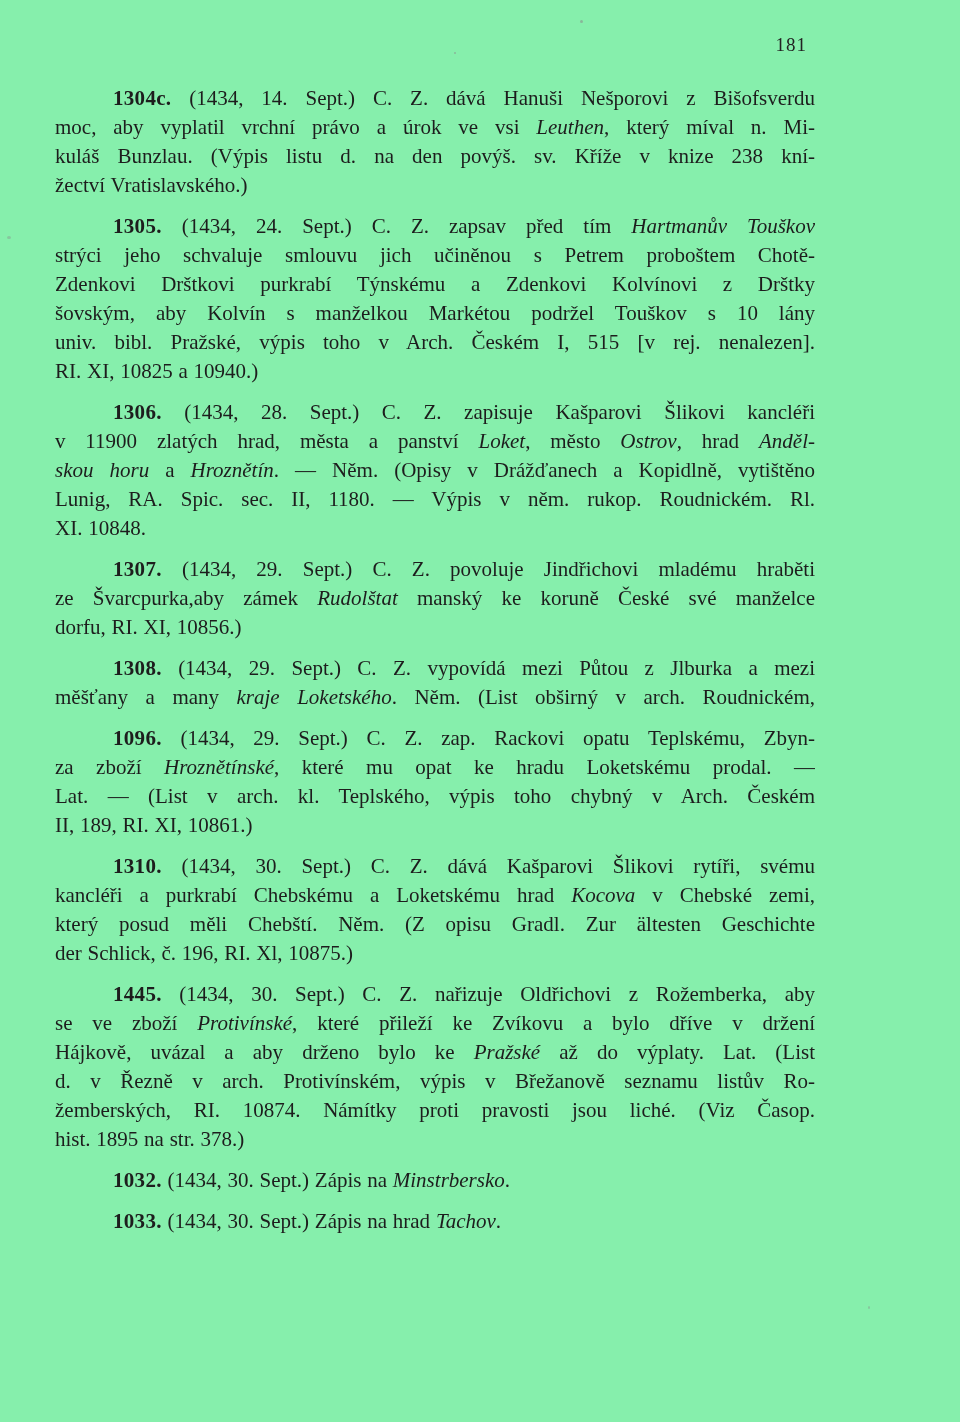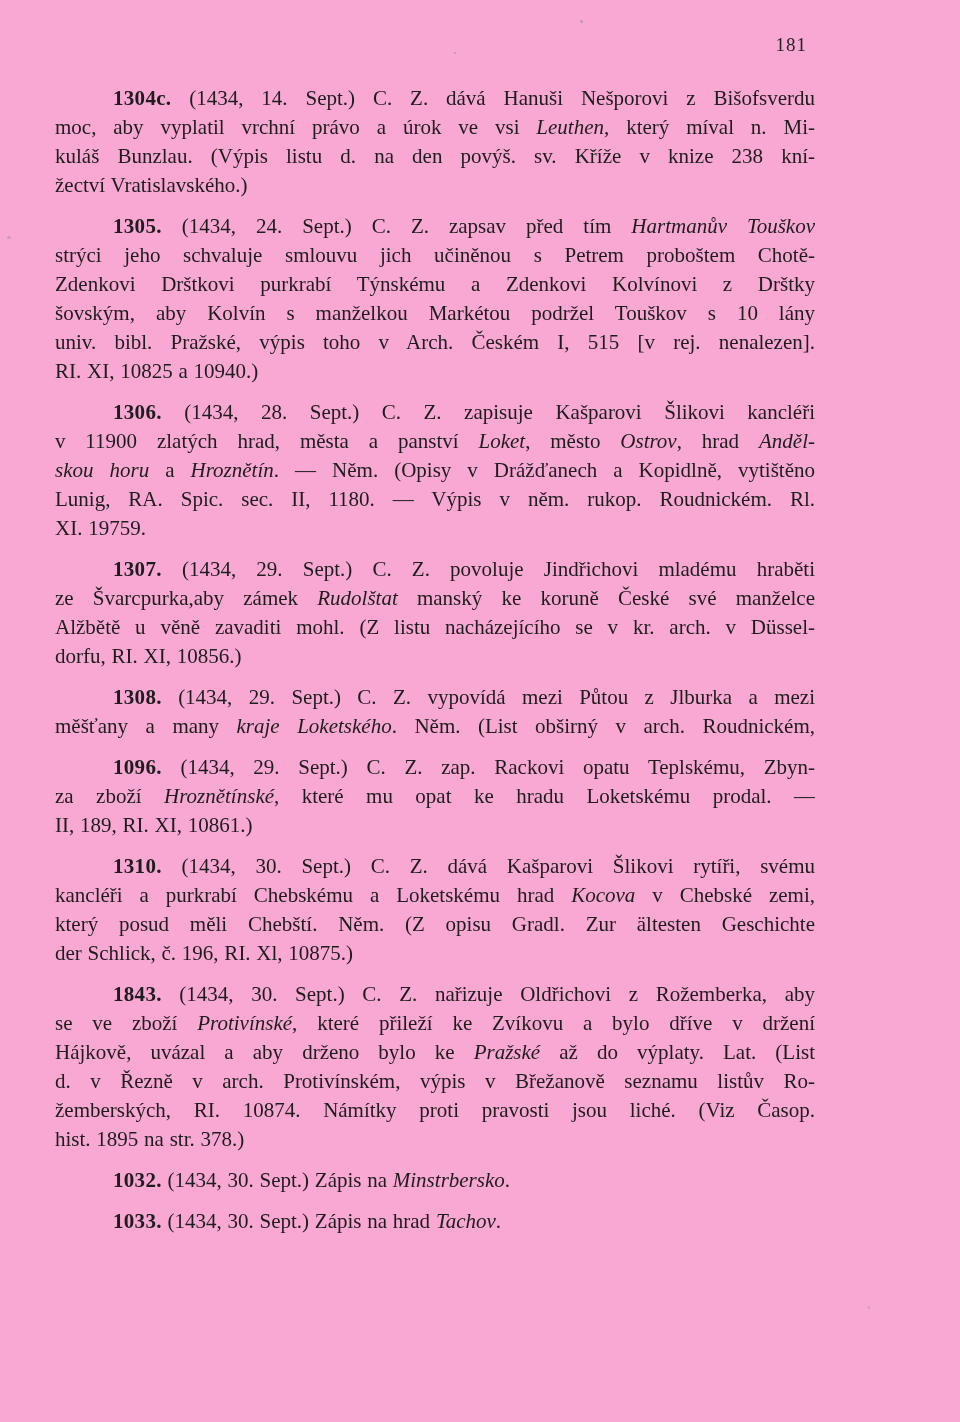--- a/index.html
+++ b/index.html
@@ -4,21 +4,21 @@
 <style>
   html, body {
     margin: 0; padding: 0;
     width: 960px; height: 1422px;
     background: #fdfdfc;
     overflow: hidden;
   }
   .scan-page {
     position: relative;
     width: 960px; height: 1422px;
-    background: #f9a8d4;
+    background: #86efac;
     color: #1d1d1d;
     font-family: "Liberation Serif", "DejaVu Serif", serif;
   }
   .page-number {
     position: absolute;
     top: 34px; left: 55px; width: 752px;
     text-align: right;
     font-size: 19px;
     letter-spacing: 1px;
     color: #222;
@@ -70,45 +70,45 @@
         <div class="line">Zdenkovi Drštkovi purkrabí Týnskému a Zdenkovi Kolvínovi z Drštky</div>
         <div class="line">šovským, aby Kolvín s manželkou Markétou podržel Touškov s 10 lány</div>
         <div class="line">univ. bibl. Pražské, výpis toho v Arch. Českém I, 515 [v rej. nenalezen].</div>
         <div class="line last">RI. XI, 10825 a 10940.)</div>
       </div>
       <div class="entry">
         <div class="line first"><span class="bold">1306.</span> (1434, 28. Sept.) C. Z. zapisuje Kašparovi Šlikovi kancléři</div>
         <div class="line">v 11900 zlatých hrad, města a panství <span class="ital">Loket</span>, město <span class="ital">Ostrov</span>, hrad <span class="ital">Anděl-</span></div>
         <div class="line"><span class="ital">skou horu</span> a <span class="ital">Hroznětín</span>. — Něm. (Opisy v Drážďanech a Kopidlně, vytištěno</div>
         <div class="line">Lunig, RA. Spic. sec. II, 1180. — Výpis v něm. rukop. Roudnickém. Rl.</div>
-        <div class="line last">XI. 19759.</div>
+        <div class="line last">XI. 10848.</div>
       </div>
       <div class="entry">
         <div class="line first"><span class="bold">1307.</span> (1434, 29. Sept.) C. Z. povoluje Jindřichovi mladému hraběti</div>
         <div class="line">ze Švarcpurka,aby zámek <span class="ital">Rudolštat</span> manský ke koruně České své manželce</div>
-        <div class="line">Alžbětě u věně zavaditi mohl. (Z listu nacházejícího se v kr. arch. v Düssel-</div>
         <div class="line last">dorfu, RI. XI, 10856.)</div>
       </div>
       <div class="entry">
         <div class="line first"><span class="bold">1308.</span> (1434, 29. Sept.) C. Z. vypovídá mezi Půtou z Jlburka a mezi</div>
         <div class="line">měšťany a many <span class="ital">kraje Loketského</span>. Něm. (List obširný v arch. Roudnickém,</div>
       </div>
       <div class="entry">
         <div class="line first"><span class="bold">1096.</span> (1434, 29. Sept.) C. Z. zap. Rackovi opatu Teplskému, Zbyn-</div>
         <div class="line">za zboží <span class="ital">Hroznětínské</span>, které mu opat ke hradu Loketskému prodal. —</div>
+        <div class="line">Lat. — (List v arch. kl. Teplského, výpis toho chybný v Arch. Českém</div>
         <div class="line last">II, 189, RI. XI, 10861.)</div>
       </div>
       <div class="entry">
         <div class="line first"><span class="bold">1310.</span> (1434, 30. Sept.) C. Z. dává Kašparovi Šlikovi rytíři, svému</div>
         <div class="line">kancléři a purkrabí Chebskému a Loketskému hrad <span class="ital">Kocova</span> v Chebské zemi,</div>
         <div class="line">který posud měli Chebští. Něm. (Z opisu Gradl. Zur ältesten Geschichte</div>
         <div class="line last">der Schlick, č. 196, RI. Xl, 10875.)</div>
       </div>
       <div class="entry">
-        <div class="line first"><span class="bold">1843.</span> (1434, 30. Sept.) C. Z. nařizuje Oldřichovi z Rožemberka, aby</div>
+        <div class="line first"><span class="bold">1445.</span> (1434, 30. Sept.) C. Z. nařizuje Oldřichovi z Rožemberka, aby</div>
         <div class="line">se ve zboží <span class="ital">Protivínské</span>, které přileží ke Zvíkovu a bylo dříve v držení</div>
         <div class="line">Hájkově, uvázal a aby drženo bylo ke <span class="ital">Pražské</span> až do výplaty. Lat. (List</div>
         <div class="line">d. v Řezně v arch. Protivínském, výpis v Břežanově seznamu listův Ro-</div>
         <div class="line">žemberských, RI. 10874. Námítky proti pravosti jsou liché. (Viz Časop.</div>
         <div class="line last">hist. 1895 na str. 378.)</div>
       </div>
       <div class="entry">
         <div class="line first last"><span class="bold">1032.</span> (1434, 30. Sept.) Zápis na <span class="ital">Minstrbersko</span>.</div>
       </div>
       <div class="entry">

